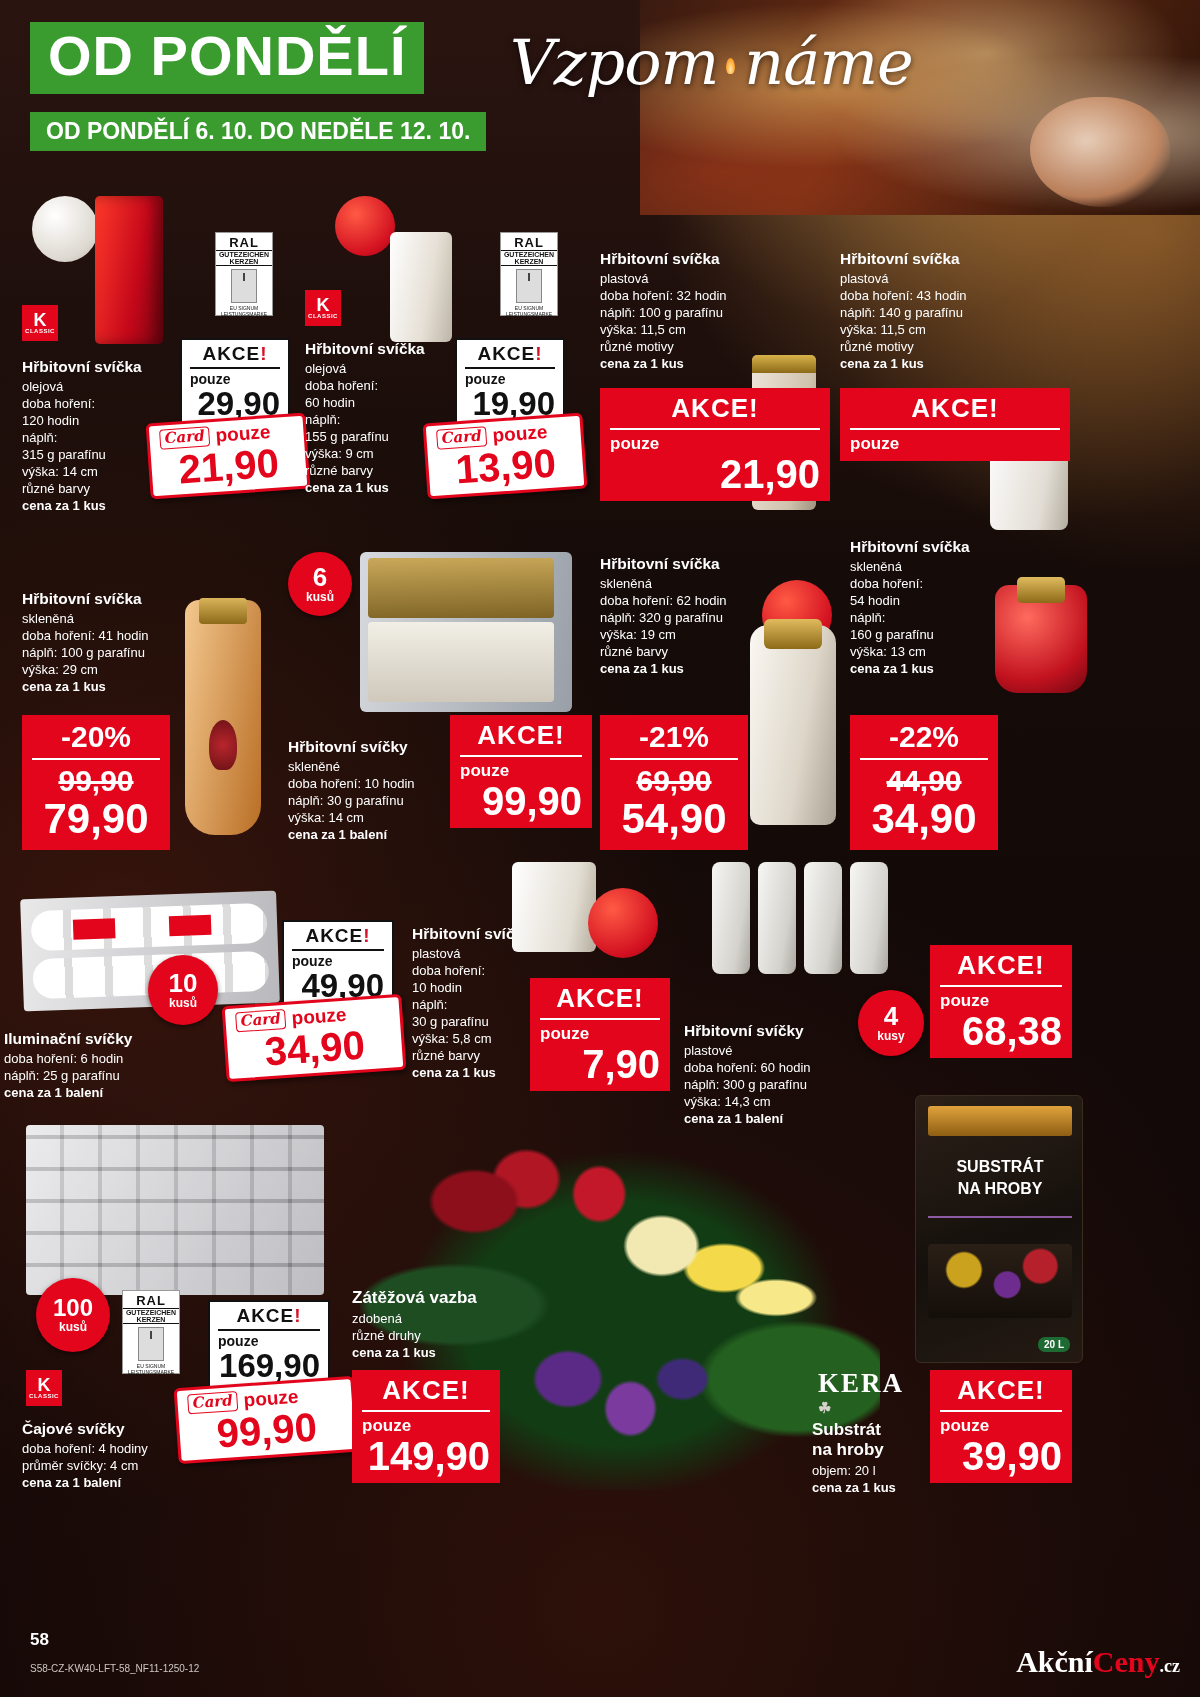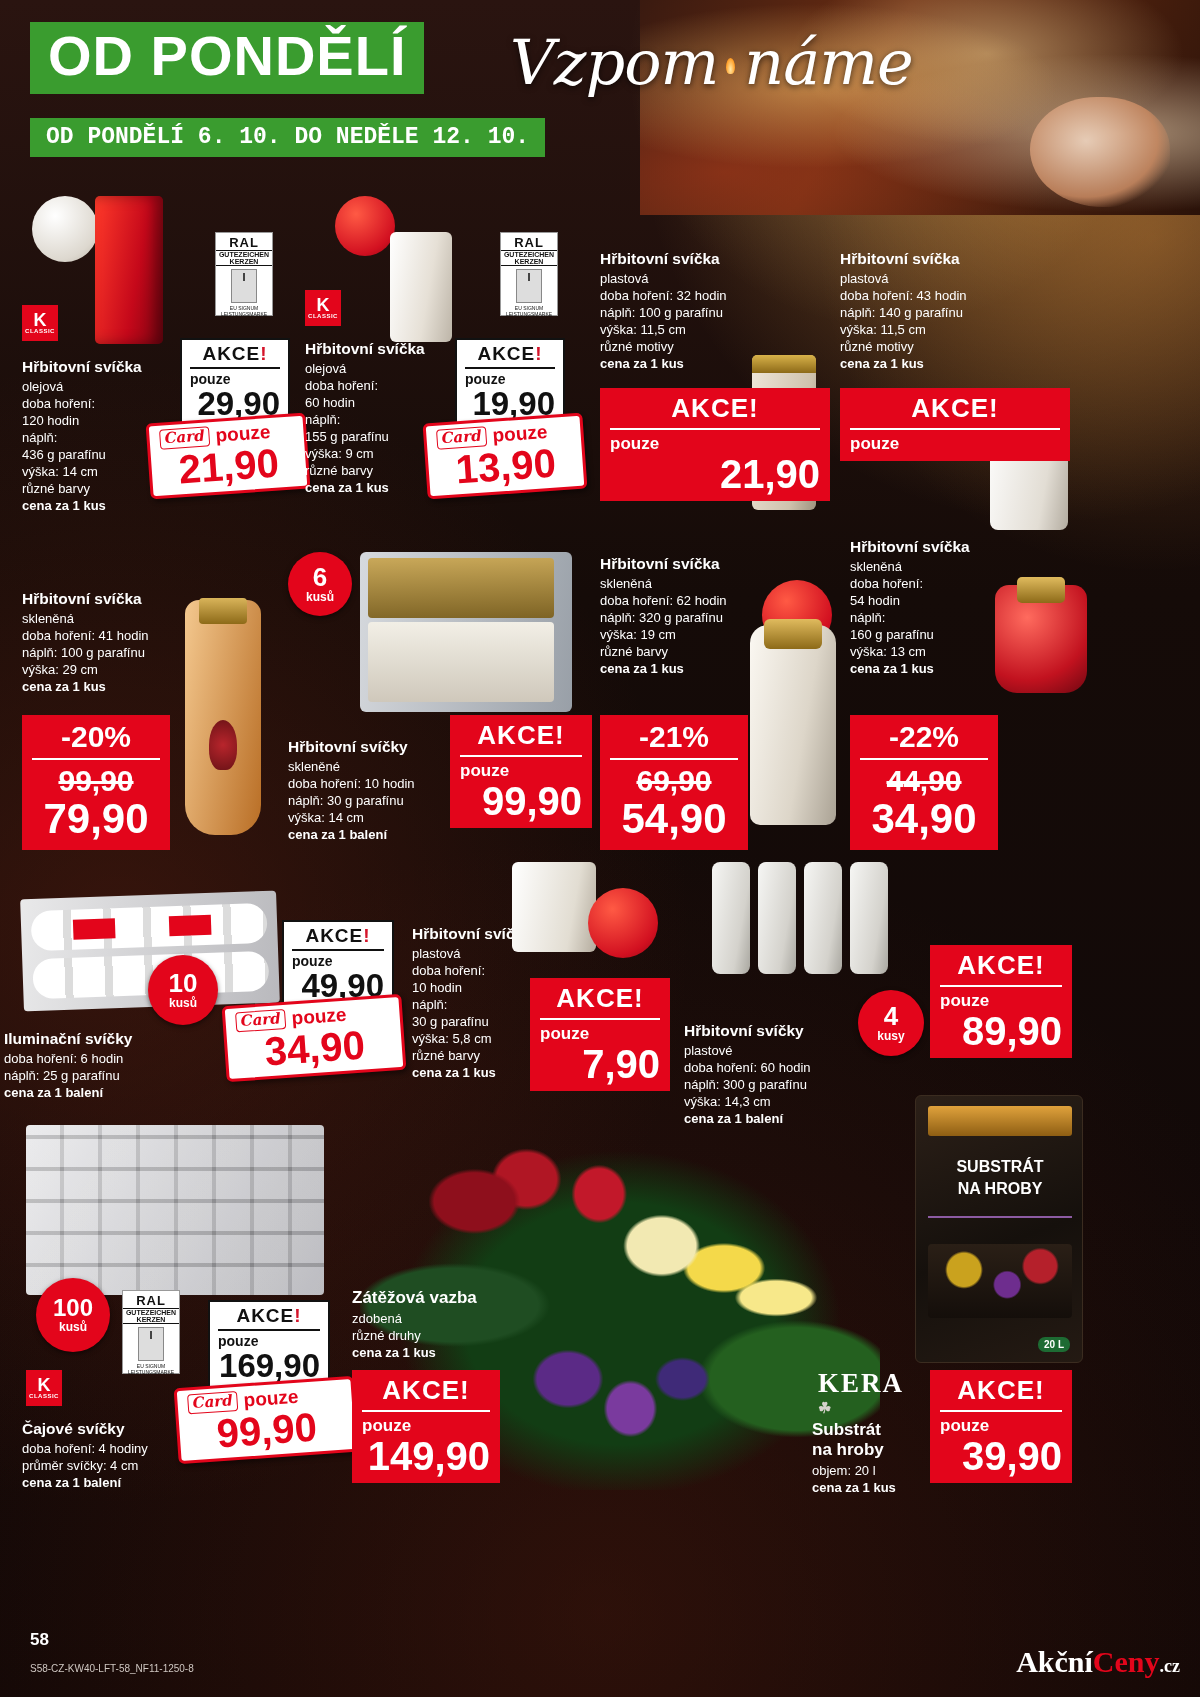--- a/index.html
+++ b/index.html
@@ -47,29 +47,28 @@
     background:#3a9c2f;
     color:#fff;
     font-size:56px;
     font-weight:bold;
     letter-spacing:1px;
     padding:6px 18px 10px 18px;
     display:inline-block;
     line-height:1;
   }
   .hdr-sub {
-    margin-top:22px;
+    margin-top:16px;
     background:#3a9c2f;
     color:#fff;
     font-size:23px;
     font-weight:bold;
     padding:8px 16px;
     display:inline-block;
     line-height:1;
-    font-family:Liberation Mono, monospace;
   }
   .script {
     position:absolute; left:510px; top:26px;
     font-family:"DejaVu Serif", serif;
     font-style:italic;
     font-size:62px;
     color:#fff;
     letter-spacing:-1px;
     text-shadow:0 2px 6px rgba(0,0,0,.6);
   }
@@ -236,21 +235,21 @@
   <div class="f">EU SIGNUM LEISTUNGSMARKE</div>
 </div>
 
 <div class="block" style="left:22px;top:358px;width:160px;">
   <div class="p-title">Hřbitovní svíčka</div>
   <div class="p-desc">
     <div>olejová</div>
     <div>doba hoření:</div>
     <div>120 hodin</div>
     <div>náplň:</div>
-    <div>436 g parafínu</div>
+    <div>315 g parafínu</div>
     <div>výška: 14 cm</div>
     <div>různé barvy</div>
     <div style="font-weight:bold">cena za 1 kus</div>
   </div>
 </div>
 
 <div class="akce" style="left:180px;top:338px;width:110px;">
   <div class="lbl"><span>AKCE</span><span class="bang">!</span></div>
   <hr>
   <div class="pouze">pouze</div>
@@ -519,21 +518,21 @@
   </div>
 </div>
 <div class="qty-badge" style="left:858px;top:990px;width:66px;height:66px;">
   <div class="n">4</div>
   <div class="u">kusy</div>
 </div>
 <div class="redbox" style="left:930px;top:945px;width:142px;">
   <div class="lbl"><span>AKCE</span><span class="bang">!</span></div>
   <div style="border-top:2px solid #fff;margin:4px 0"></div>
   <div class="pouze">pouze</div>
-  <div class="val">89,90</div>
+  <div class="val">68,38</div>
 </div>
 
 <div class="img" style="left:26px;top:1125px;width:298px;height:170px;
   background:
     repeating-linear-gradient(90deg, rgba(255,255,255,.08) 0 34px, rgba(0,0,0,.12) 34px 38px),
     repeating-linear-gradient(0deg, rgba(255,255,255,.12) 0 28px, rgba(0,0,0,.18) 28px 32px),
     linear-gradient(120deg,#e7e7e9,#aeaeb3);
   border-radius:4px;"></div>
 <div class="qty-badge" style="left:36px;top:1278px;width:74px;height:74px;">
   <div class="n" style="font-size:24px">100</div>
@@ -626,16 +625,16 @@
   </div>
 </div>
 <div class="redbox" style="left:930px;top:1370px;width:142px;">
   <div class="lbl"><span>AKCE</span><span class="bang">!</span></div>
   <div style="border-top:2px solid #fff;margin:4px 0"></div>
   <div class="pouze">pouze</div>
   <div class="val">39,90</div>
 </div>
 
 <div class="footer-page">58</div>
-<div class="footer-code">S58-CZ-KW40-LFT-58_NF11-1250-8</div>
+<div class="footer-code">S58-CZ-KW40-LFT-58_NF11-1250-12</div>
 <div class="brandmark">
   <span class="a">Akční</span><span class="b">Ceny</span><span class="cz">.cz</span>
 </div>
 
 </body></html>

